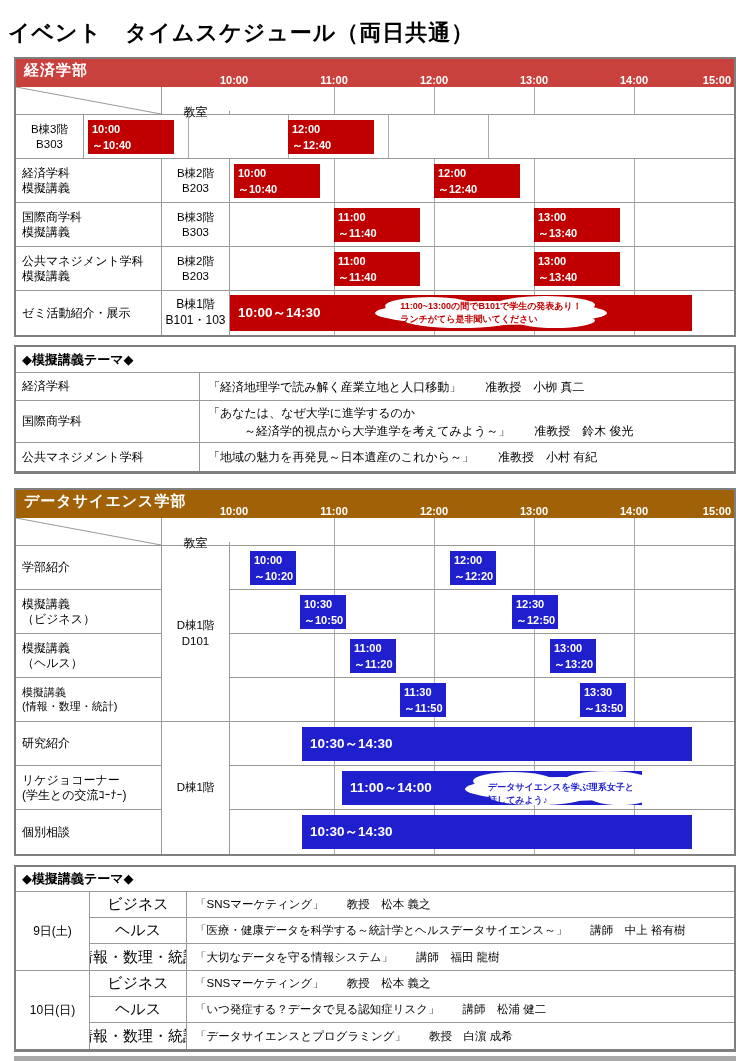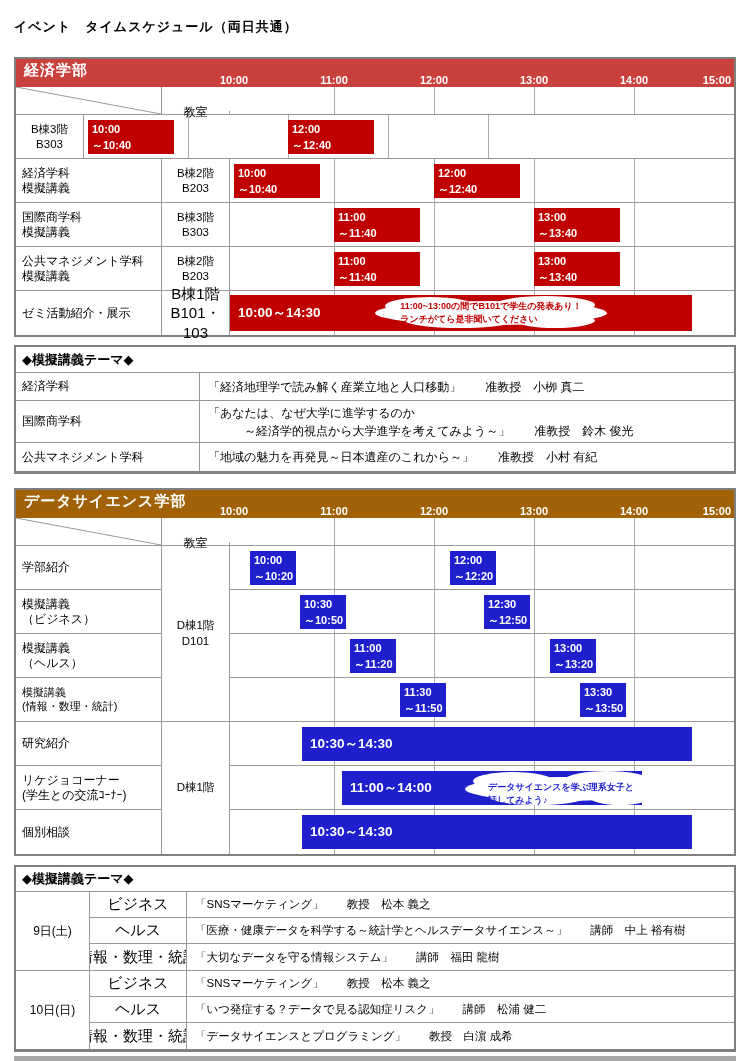--- a/index.html
+++ b/index.html
@@ -1,18 +1,18 @@
 <!DOCTYPE html>
 <html><head>
 <meta charset="utf-8">
 <style>
   html,body{margin:0;padding:0;background:#ffffff;}
   .page{position:relative;width:750px;height:1061px;background:#fff;
         font-family:"Liberation Sans","DejaVu Sans",sans-serif;color:#000;overflow:hidden;}
-  .page-title{position:absolute;left:14px;top:18px;font-size:13px;font-weight:bold;letter-spacing:1px;}
+  .page-title{position:absolute;left:8px;top:18px;font-size:22px;font-weight:bold;letter-spacing:1px;}
 
   
   .sched{position:absolute;left:14px;width:722px;border:2px solid #7f7f7f;box-sizing:border-box;background:#fff;}
   .hdrbar{position:relative;height:28px;color:#fff;}
   .hdrbar .sec-title{position:absolute;left:8px;top:2px;font-size:15px;font-weight:bold;letter-spacing:1px;}
   .hdrbar .tlabel{position:absolute;bottom:1px;font-size:11px;font-weight:bold;transform:translateX(-50%);}
   .hdrbar .tlabel.last{transform:none;right:3px;}
   .econ-h{background:#c9413c;}
   .ds-h{background:#a16207;}
 
@@ -143,21 +143,21 @@
 B203</div>
       <div class="c-time">
         <div class="block econ-b" style="left:104px;width:86px;">11:00
 ～11:40</div>
         <div class="block econ-b" style="left:304px;width:86px;">13:00
 ～13:40</div>
       </div>
     </div>
     <div class="row row-h">
       <div class="c-label">ゼミ活動紹介・展示</div>
-      <div class="c-room" style="font-size:15px;">B棟1階
+      <div class="c-room" style="font-size:12px;">B棟1階
 B101・103</div>
       <div class="c-time">
         <div class="bar econ-b" style="left:0;top:4px;width:462px;height:36px;">
           <span class="bartext">10:00～14:30</span>
         </div>
         <div class="cloud" style="left:145px;top:6px;width:232px;height:31px;">
           <span class="puff" style="left:0;top:4px;width:232px;height:24px;"></span>
           <span class="puff" style="left:10px;top:0;width:90px;height:18px;"></span>
           <span class="puff" style="left:120px;top:-1px;width:100px;height:18px;"></span>
           <span class="puff" style="left:30px;top:16px;width:110px;height:15px;"></span>
@@ -216,21 +216,21 @@
 ～12:20</div>
         </div>
       </div>
       <div class="row row-h hline">
         <div class="c-label">模擬講義
 （ビジネス）</div>
         <div class="c-room"></div>
         <div class="c-time">
           <div class="block ds-b" style="left:70px;width:46px;">10:30
 ～10:50</div>
-          <div class="block ds-b" style="left:254px;width:46px;">12:30
+          <div class="block ds-b" style="left:282px;width:46px;">12:30
 ～12:50</div>
         </div>
       </div>
       <div class="row row-h hline">
         <div class="c-label">模擬講義
 （ヘルス）</div>
         <div class="c-room"></div>
         <div class="c-time">
           <div class="block ds-b" style="left:120px;width:46px;">11:00
 ～11:20</div>

